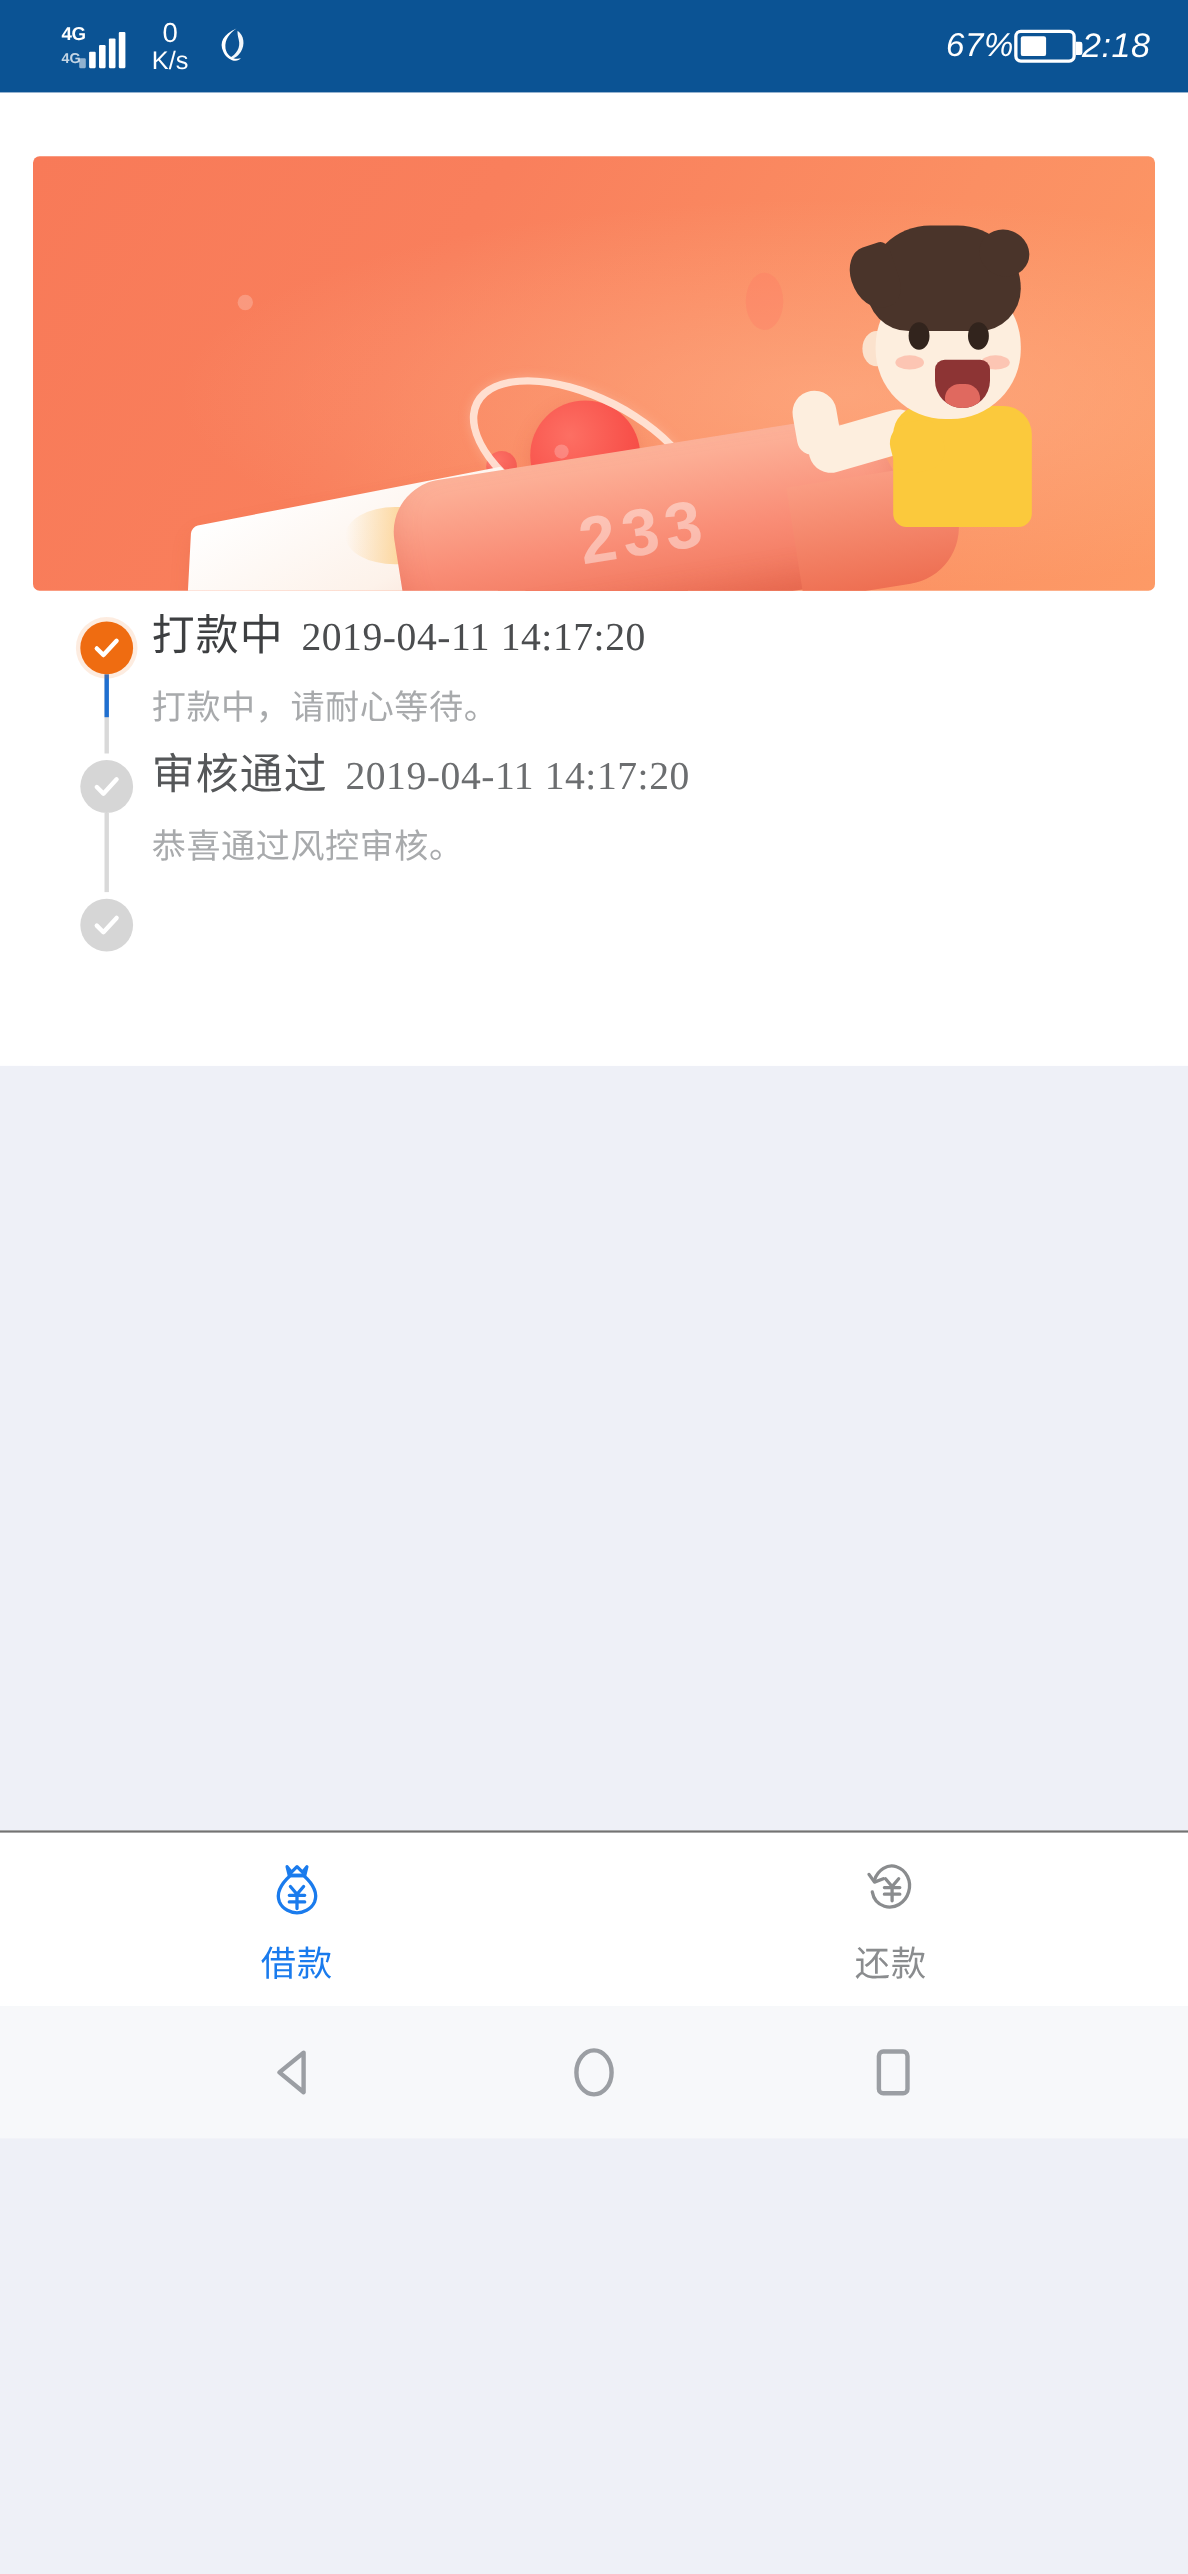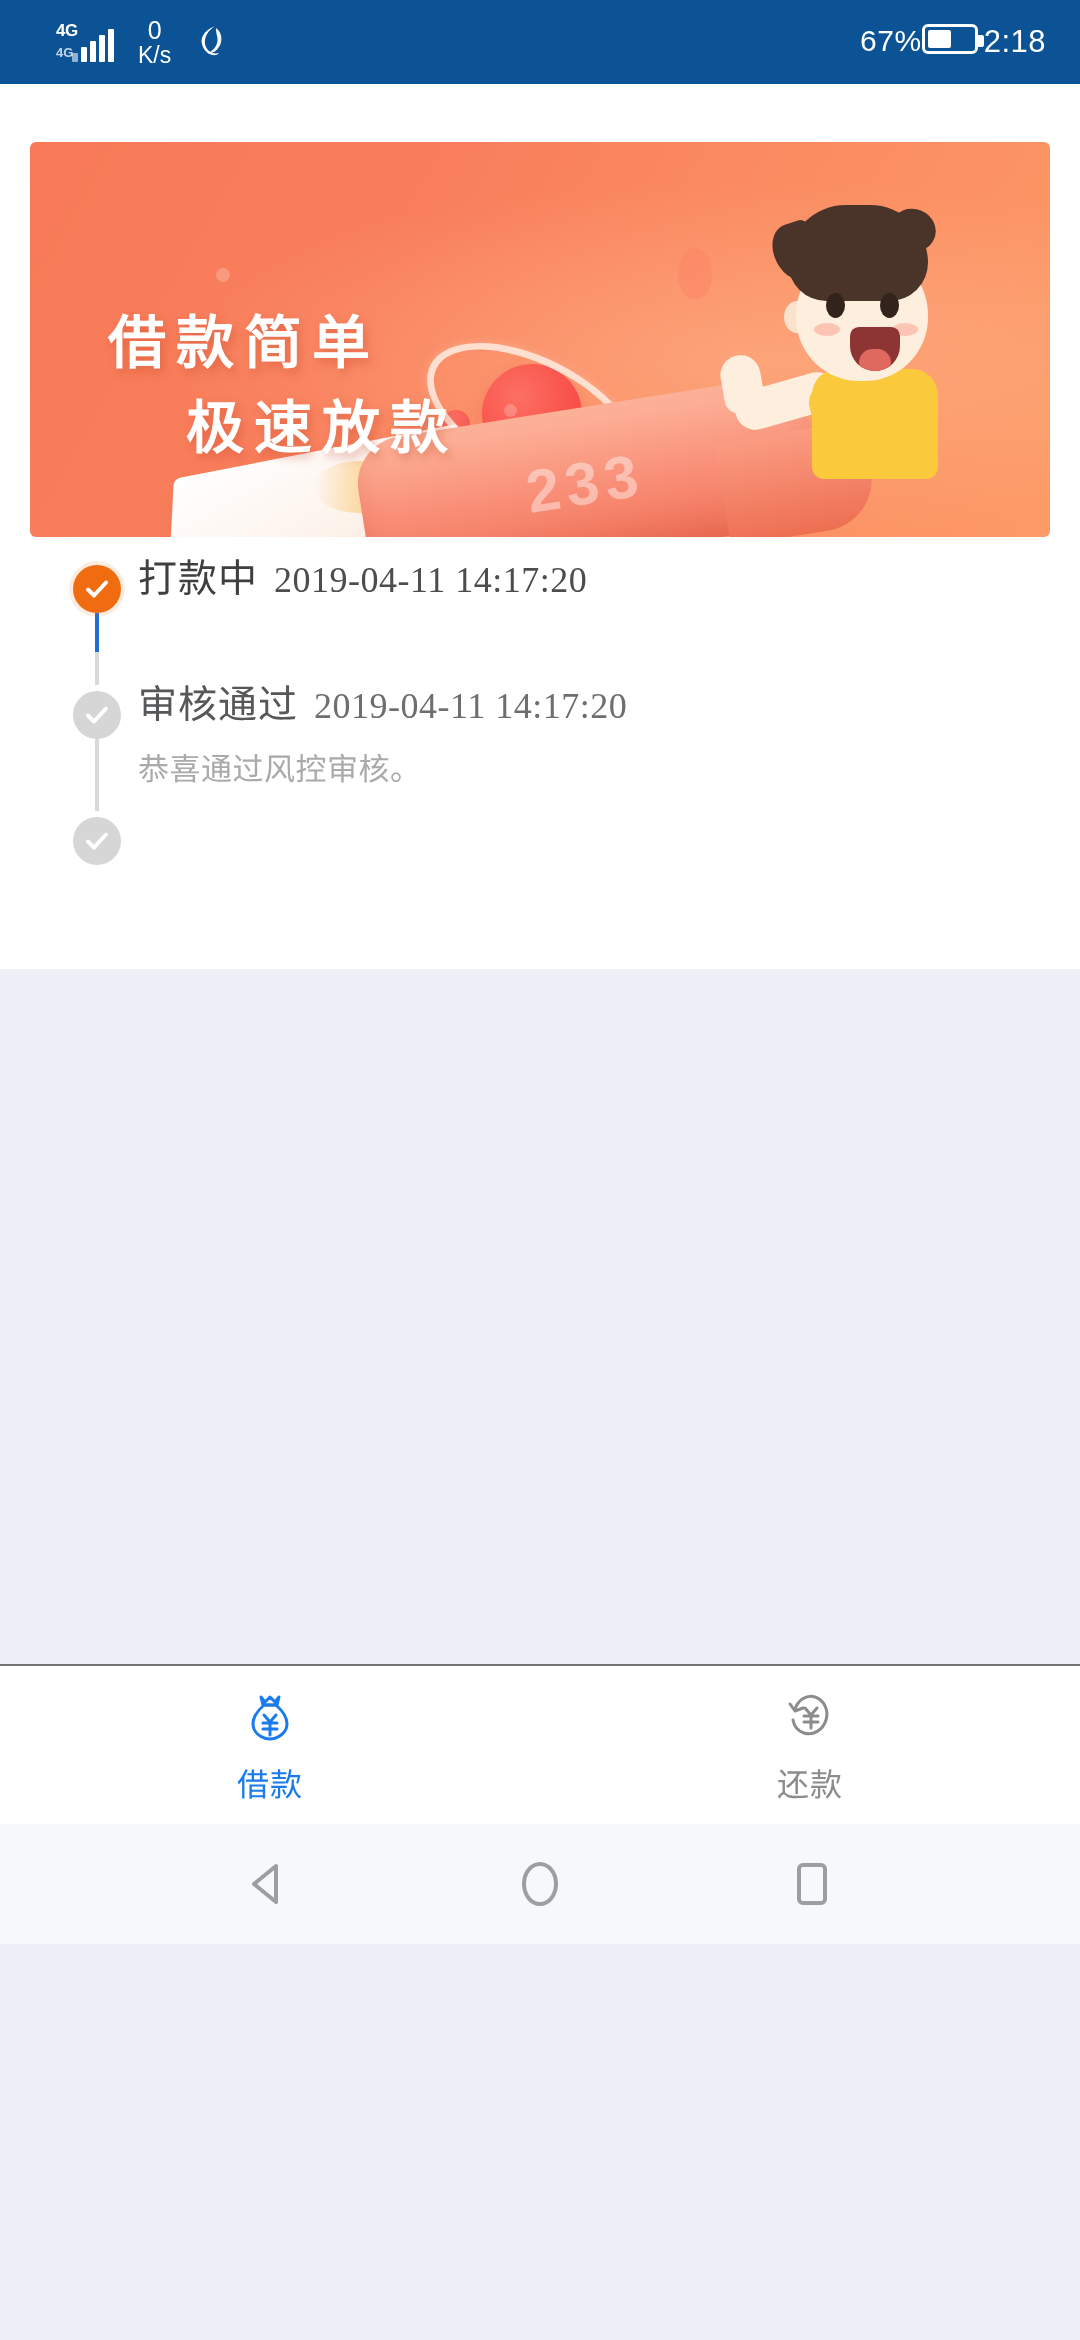--- a/index.html
+++ b/index.html
@@ -20,21 +20,21 @@
   
   .statusbar{
     height:84px; flex:0 0 84px;
     background:#0b5394;
     display:flex; align-items:center;
     padding:0 34px;
     color:#ffffff;
     position:relative;
   }
   .sb-left{ display:flex; align-items:center; gap:16px; flex:1; padding-left:22px;}
-  .sb-right{ display:flex; align-items:flex-start; gap:0;}
+  .sb-right{ display:flex; align-items:center; gap:0;font-style:italic;}
   .net-type{
     display:flex; flex-direction:column; align-items:flex-start;
     line-height:1; position:relative; width:62px; height:44px;
   }
   .net-type .gen{ font-size:17px; font-weight:bold; position:absolute; top:2px; left:0; letter-spacing:-.5px;}
   .net-type .gen2{ font-size:13px; font-weight:bold; position:absolute; top:26px; left:0; opacity:.75;}
   .bars{ position:absolute; left:16px; bottom:2px; display:flex; align-items:flex-end; gap:3px; height:32px;}
   .bars i{ display:block; width:6px; background:#fff; border-radius:1px;}
   .bars i:nth-child(1){height:9px;opacity:.55}
   .bars i:nth-child(2){height:15px}
@@ -302,24 +302,20 @@
         <div class="bubble b2"></div>
 
         <div class="planet-shadow"></div>
         <div class="planet">
           <span class="spot1"></span>
             <span class="spot2"></span>
         </div>
         <div class="planet-sm"></div>
         <div class="halo"></div>
 
-        <div class="bn-text">
-          <div class="bn-line l1">借款简单</div>
-          <div class="bn-line l2">极速放款</div>
-        </div>
 
         <div class="rocket">
           <div class="paper"></div>
           <div class="flame"></div>
           <div class="fin"></div>
           <div class="hull"></div>
           <div class="nose"></div>
           <div class="num">233</div>
         </div>
 
@@ -350,20 +346,21 @@
                   <path d="M6 15.5 L12 21.5 L24 8.5" stroke="#ffffff" stroke-width="4" fill="none" stroke-linecap="round" stroke-linejoin="round"></path>
                 </svg>
             </div>
             <div class="rail-line progress"></div>
           </div>
           <div class="tl-body">
             <div class="tl-head">
               <span class="tl-title">打款中</span>
               <span class="tl-time">2019-04-11 14:17:20</span>
             </div>
+            <div class="tl-desc">打款中，请耐心等待。</div>
           </div>
         </div>
 
         <div class="tl-item s2">
           <div class="tl-rail">
             <div class="dot done">
               <svg width="30" height="30" viewBox="0 0 30 30">
                   <path d="M6 15.5 L12 21.5 L24 8.5" stroke="#ffffff" stroke-width="4" fill="none" stroke-linecap="round" stroke-linejoin="round"></path>
                 </svg>
             </div>

